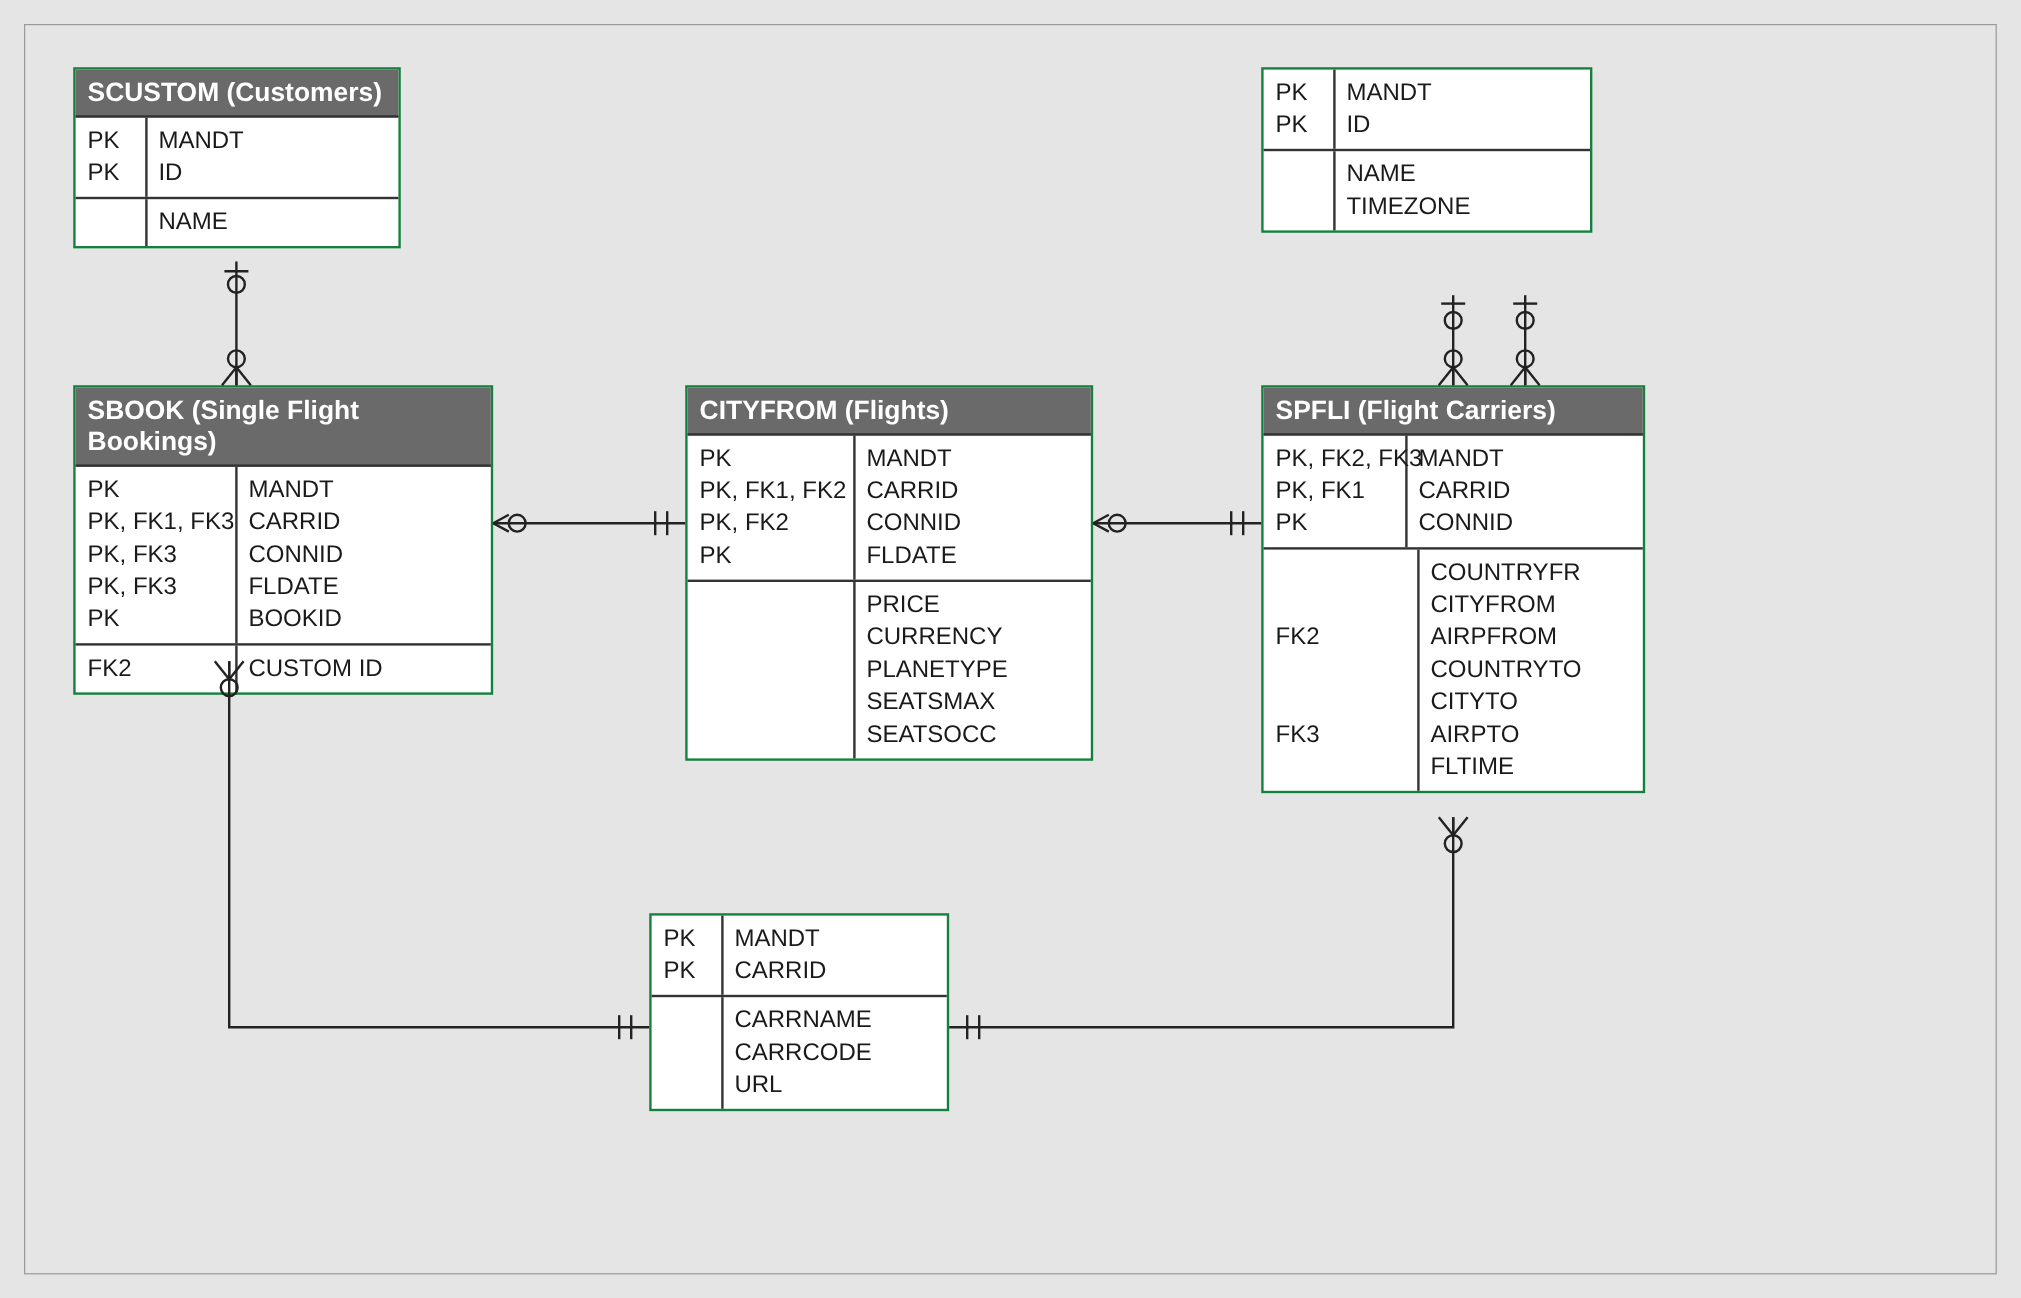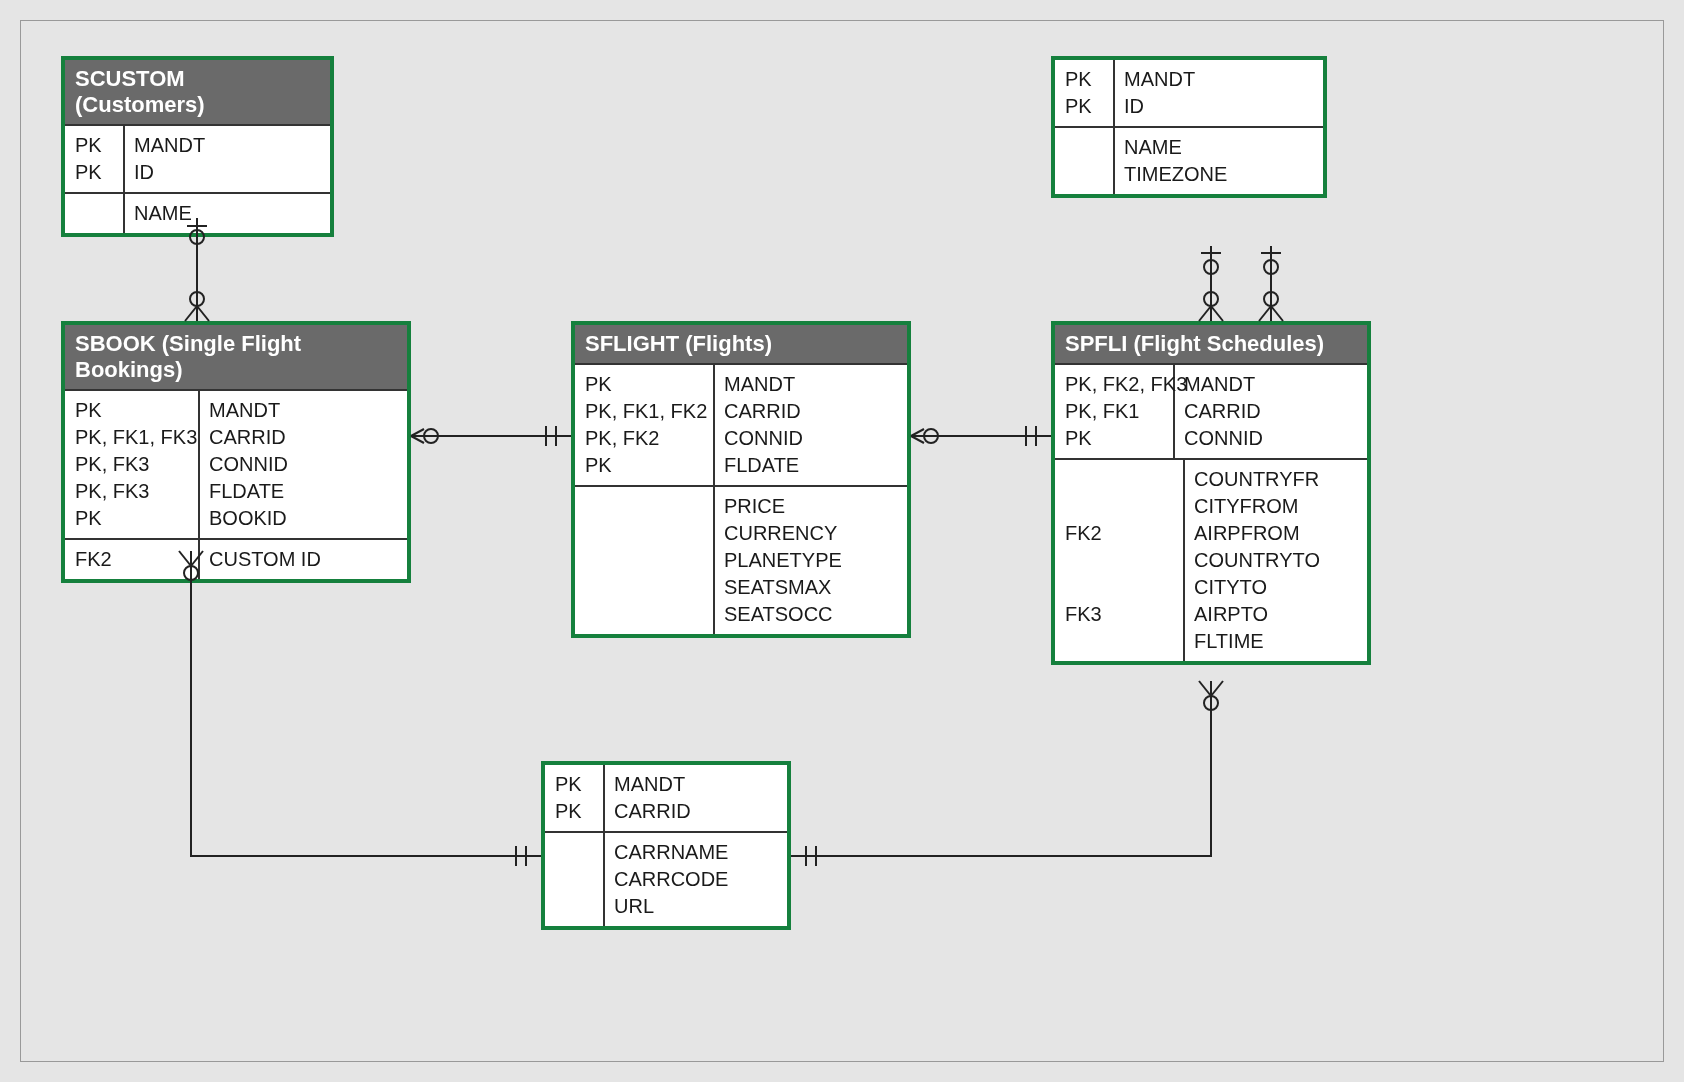--- a/index.html
+++ b/index.html
@@ -18,21 +18,21 @@
     left: 20px;
     top: 20px;
     width: 1644px;
     height: 1042px;
     background: #e5e5e5;
     border: 1px solid #999;
   }
   .entity {
     position: absolute;
     background: #fff;
-    border: 4px solid #15803d;
+    border: 2px solid #15803d;
     font-size: 20px;
     color: #1a1a1a;
   }
   .entity .title {
     background: #6a6a6a;
     color: #fff;
     font-weight: 600;
     padding: 6px 10px;
     font-size: 22px;
     border-bottom: 2px solid #333;
@@ -115,21 +115,21 @@
 FLDATE
 BOOKID</div>
     </div>
     <div class="section">
       <div class="keys" style="width:135px;">FK2</div>
       <div class="fields">CUSTOM ID</div>
     </div>
   </div>
 
   <div class="entity" style="left:550px; top:300px; width:340px;">
-    <div class="title">SFLIGHT (Flights)</div>
+    <div class="title">CITYFROM (Flights)</div>
     <div class="section">
       <div class="keys" style="width:140px;">PK
 PK, FK1, FK2
 PK, FK2
 PK</div>
       <div class="fields">MANDT
 CARRID
 CONNID
 FLDATE</div>
     </div>
@@ -137,21 +137,21 @@
       <div class="keys" style="width:140px;"></div>
       <div class="fields">PRICE
 CURRENCY
 PLANETYPE
 SEATSMAX
 SEATSOCC</div>
     </div>
   </div>
 
   <div class="entity" style="left:1030px; top:300px; width:320px;">
-    <div class="title">SPFLI (Flight Schedules)</div>
+    <div class="title">SPFLI (Flight Carriers)</div>
     <div class="section">
       <div class="keys" style="width:120px;">PK, FK2, FK3
 PK, FK1
 PK</div>
       <div class="fields">MANDT
 CARRID
 CONNID</div>
     </div>
     <div class="section">
       <div class="keys" style="width:130px;">

